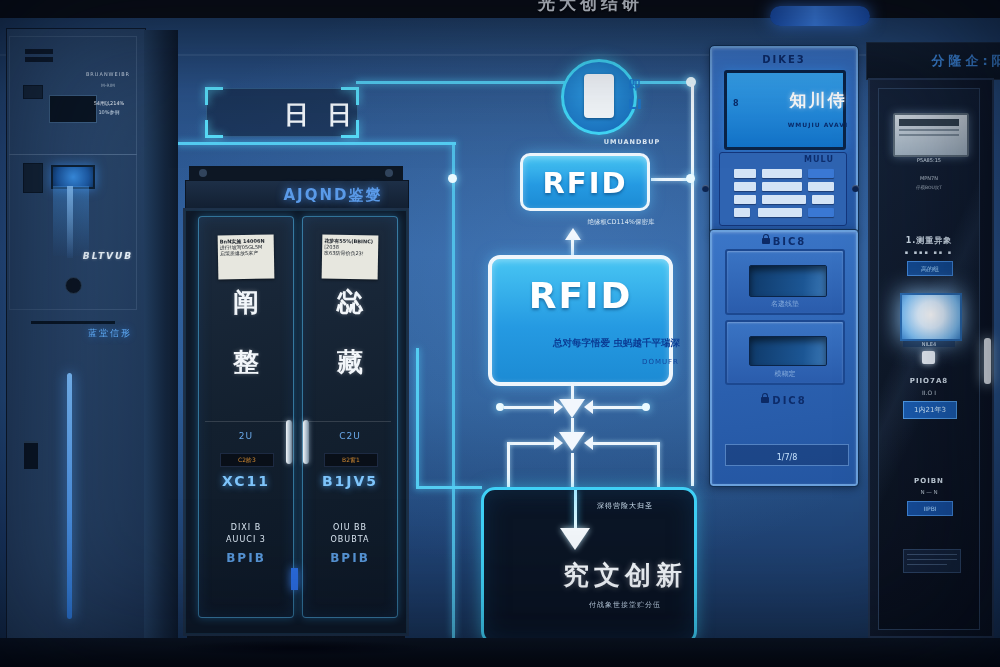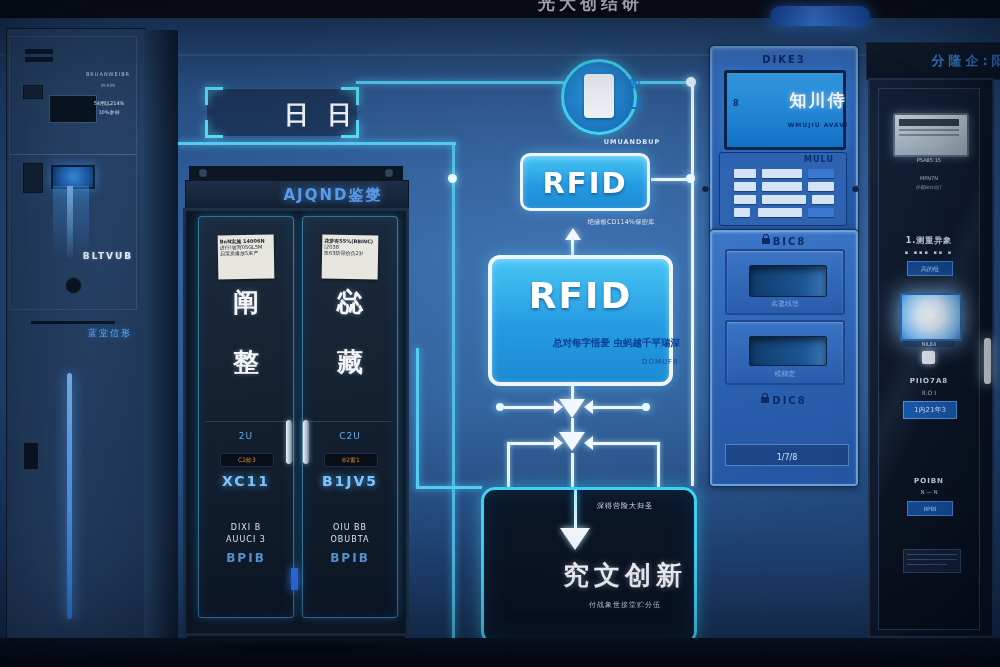--- a/index.html
+++ b/index.html
@@ -98,21 +98,21 @@
       <div class="a" style="left:16px;top:56px;width:18px;height:12px;background:#17293e;border:1px solid #0d1b2c;"></div>
       <div class="a" style="left:42px;top:66px;width:46px;height:26px;background:#0a1624;border:1px solid #3e6288;">
         <div class="t" style="left:0;top:4px;width:46px;color:#e8f0f8;font-size:5px;">54用以214%</div>
         <div class="t" style="left:0;top:13px;width:46px;color:#cfe0f0;font-size:5px;">10%参例</div>
       </div>
       <div class="a" style="left:2px;top:125px;width:126px;height:154px;border:1px solid rgba(200,225,255,.12);"></div>
       <div class="a" style="left:16px;top:134px;width:18px;height:28px;background:#15263a;border:1px solid #0c1a2a;"></div>
       <div class="a" style="left:44px;top:136px;width:40px;height:20px;border:2px solid #0e2236;background:radial-gradient(circle,#3c96ee 0%,#1d5ca8 70%,#123c70 100%);box-shadow:0 0 11px rgba(60,140,230,.85);"></div>
       <div class="a" style="left:46px;top:157px;width:36px;height:70px;background:linear-gradient(180deg,rgba(70,150,230,.5),rgba(30,80,150,.05));"></div>
       <div class="a" style="left:60px;top:157px;width:6px;height:72px;background:linear-gradient(180deg,rgba(140,200,255,.85),rgba(60,120,200,.1));"></div>
-      <div class="t" style="left:15px;top:222px;width:100px;color:#e8f2fa;font-weight:bold;font-size:9px;letter-spacing:2px;text-shadow:0 0 3px rgba(255,255,255,.4);">BLTVUB</div>
+      <div class="t" style="left:15px;top:222px;width:100px;color:#e8f2fa;font-weight:bold;font-size:9px;letter-spacing:2px;text-shadow:0 0 3px rgba(255,255,255,.4);font-style:italic;">BLTVUB</div>
       <div class="a" style="left:58px;top:248px;width:15px;height:15px;border-radius:50%;background:#0c1624;border:1px solid #2a4058;"></div>
       <div class="a" style="left:24px;top:292px;width:84px;height:3px;background:#0a1828;"></div>
       <div class="t" style="left:12px;top:298px;width:110px;color:#63b2ff;font-size:9px;letter-spacing:2px;text-shadow:0 0 7px rgba(47,127,224,.95);">蓝堂信形</div>
       <div class="a" style="left:60px;top:344px;width:5px;height:246px;border-radius:3px;background:linear-gradient(180deg,#7cc0ff,#2e7ce0);box-shadow:0 0 13px rgba(80,160,245,.95);"></div>
       <div class="a" style="left:17px;top:412px;width:14px;height:26px;background:#0b1726;border-top:2px solid #2c4560;"></div>
     </div>
     <div class="a" style="left:138px;top:2px;width:34px;height:614px;background:linear-gradient(90deg,#223d5e 0%,#14263e 60%,#0d1a2c 100%);"></div>
   </div>
 
   <div class="a" style="left:183px;top:166px;width:226px;height:492px;">

